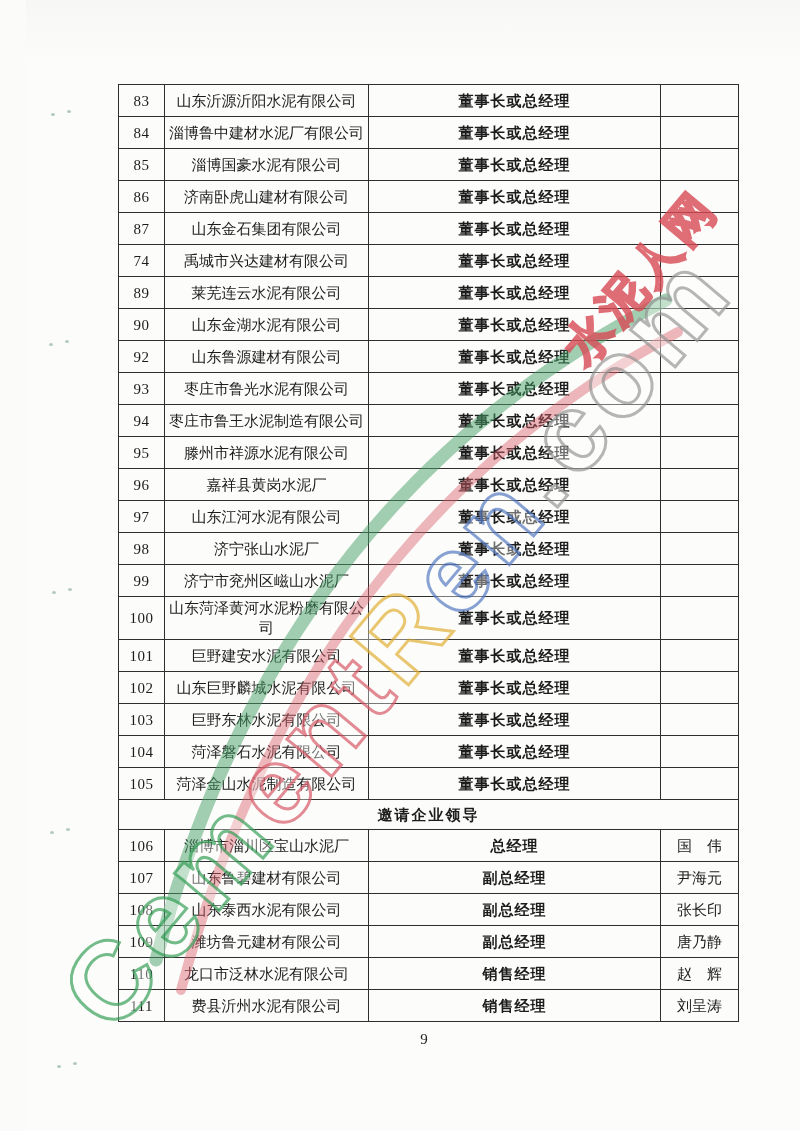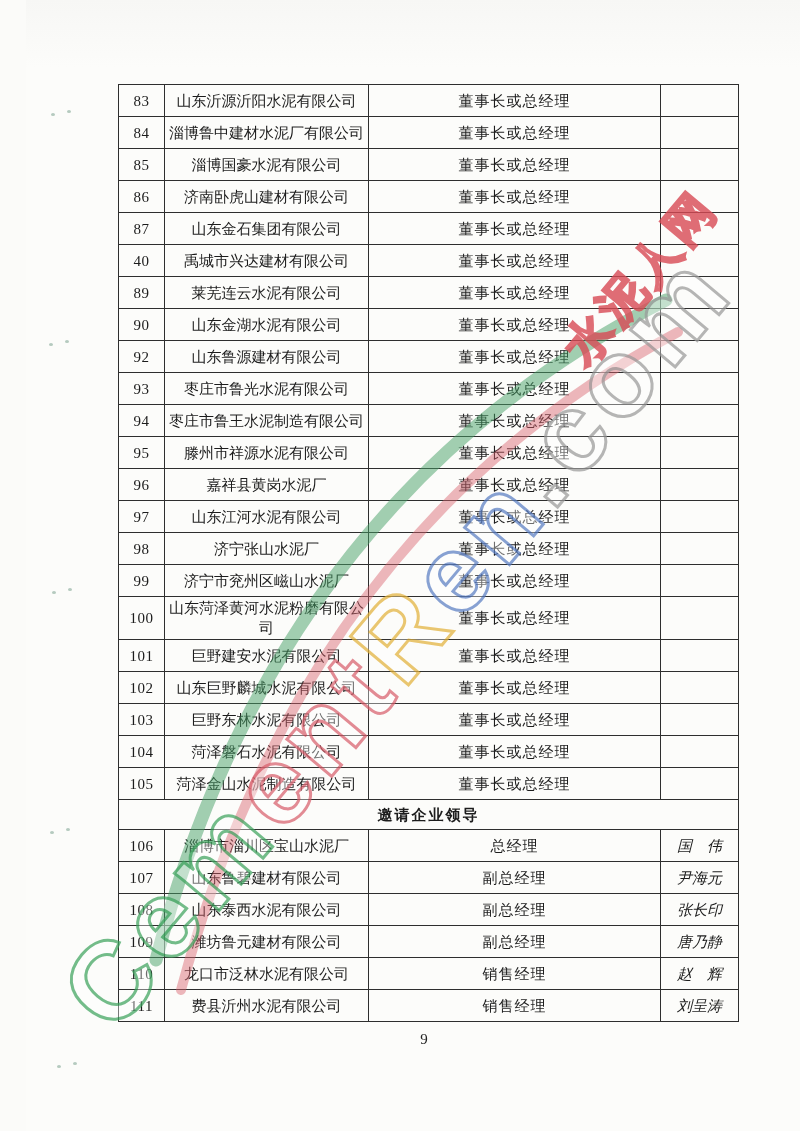--- a/index.html
+++ b/index.html
@@ -25,22 +25,22 @@
   table.roster td{
     border:1.6px solid #2e2e2e;
     padding:1px 2px;
     text-align:center;vertical-align:middle;
     font-size:15px;line-height:20px;
     height:29px; 
     overflow:hidden;
   }
   td.no-cell{font-size:15px;letter-spacing:.5px;}
   td.company-cell{font-size:15px;}
-  td.title-cell{font-size:14.5px;letter-spacing:1px;}
-  td.name-cell{font-size:15px;font-style:italic;}
+  td.title-cell{font-size:14.5px;letter-spacing:1px;font-weight:bold;}
+  td.name-cell{font-size:15px;}
   tr.section-header td{
     font-weight:bold;font-size:15px;letter-spacing:2px;height:27px;
   }
 
   
   .wm-layer{position:absolute;inset:0;z-index:2;pointer-events:none;}
   svg.arcs{position:absolute;left:0;top:0;}
   .wm-brand{
     position:absolute;left:58px;top:948px;
     transform:rotate(-50deg);transform-origin:0 50%;
@@ -122,21 +122,21 @@
           <td class="title-cell">董事长或总经理</td>
           <td class="name-cell"></td>
         </tr>
         <tr>
           <td class="no-cell">87</td>
           <td class="company-cell">山东金石集团有限公司</td>
           <td class="title-cell">董事长或总经理</td>
           <td class="name-cell"></td>
         </tr>
         <tr>
-          <td class="no-cell">40</td>
+          <td class="no-cell">74</td>
           <td class="company-cell">禹城市兴达建材有限公司</td>
           <td class="title-cell">董事长或总经理</td>
           <td class="name-cell"></td>
         </tr>
         <tr>
           <td class="no-cell">89</td>
           <td class="company-cell">莱芜连云水泥有限公司</td>
           <td class="title-cell">董事长或总经理</td>
           <td class="name-cell"></td>
         </tr>

